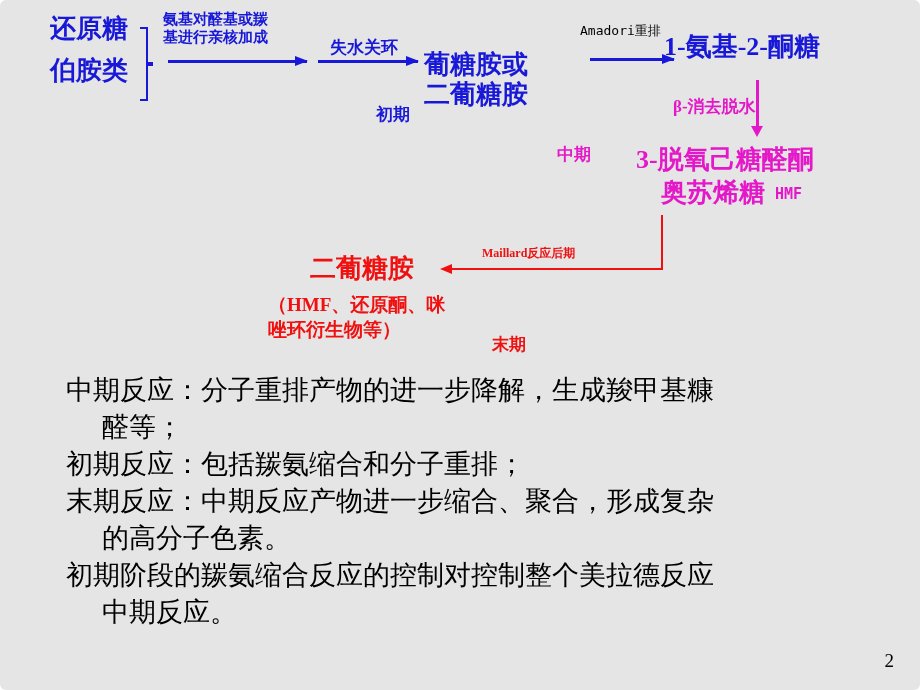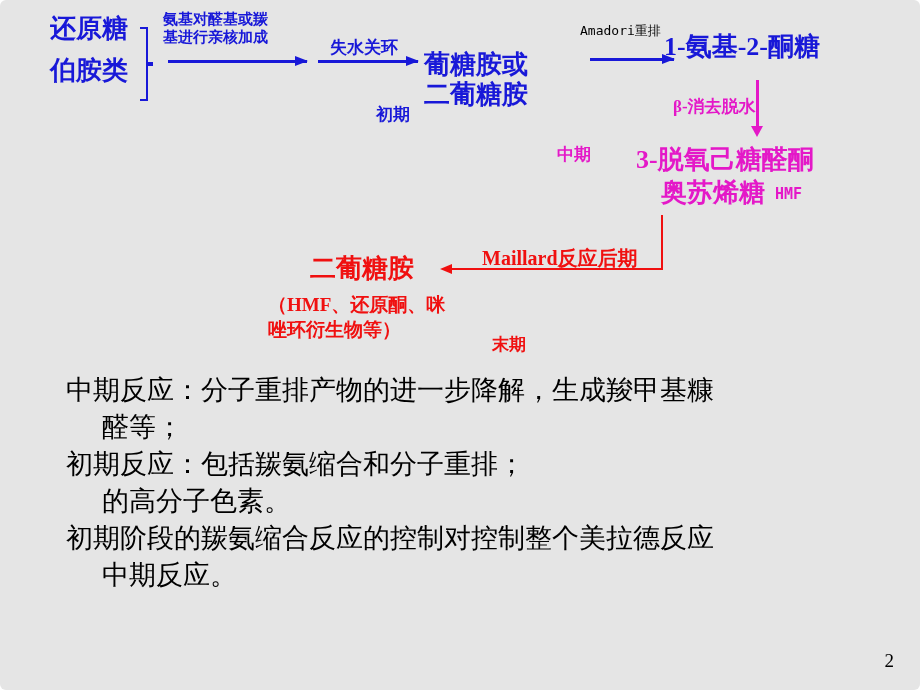--- a/index.html
+++ b/index.html
@@ -233,38 +233,39 @@
     <div class="abs label-md magenta" style="left:557px; top:143px;">中期</div>
 
     <div class="abs big-node magenta" style="left:636px; top:145px;">3-脱氧己糖醛酮</div>
     <div class="abs big-node magenta" style="left:661px; top:178px;">奥苏烯糖</div>
     <div class="abs magenta" style="left:775px; top:185px; font-size:15px; font-weight:bold; font-family:'DejaVu Sans Mono', monospace;">HMF</div>
 
     <div class="elbow-vert" style="left:661px; top:215px; height:55px;"></div>
     <div class="elbow-horz" style="left:452px; top:268px; width:211px;"></div>
     <div class="elbow-head" style="left:440px; top:264px;"></div>
 
-    <div class="abs label-serif-sm red" style="left:482px; top:245px; font-size:20px;">Maillard反应后期</div>
+    <div class="abs label-serif-sm red" style="left:482px; top:245px; font-size:12px;">Maillard反应后期</div>
 
     <div class="abs big-node red" style="left:310px; top:254px;">二葡糖胺</div>
     <div class="abs red" style="left:268px; top:292px; font-size:19px; font-weight:bold; line-height:25px;">（HMF、还原酮、咪
 唑环衍生物等）</div>
 
     <div class="abs label-md red" style="left:492px; top:333px;">末期</div>
   </div>
 
   <div id="body-text">
     <div class="para">
       <span>中期反应：分子重排产物的进一步降解，生成羧甲基糠</span>
       <span class="cont">醛等；</span>
     </div>
     <div class="para">
       <span>初期反应：包括羰氨缩合和分子重排；</span>
     </div>
     <div class="para">
+      <span>末期反应：中期反应产物进一步缩合、聚合，形成复杂</span>
       <span class="cont">的高分子色素。</span>
     </div>
     <div class="para">
       <span>初期阶段的羰氨缩合反应的控制对控制整个美拉德反应</span>
       <span class="cont">中期反应。</span>
     </div>
   </div>
 
   <div class="page-num">2</div>
 

